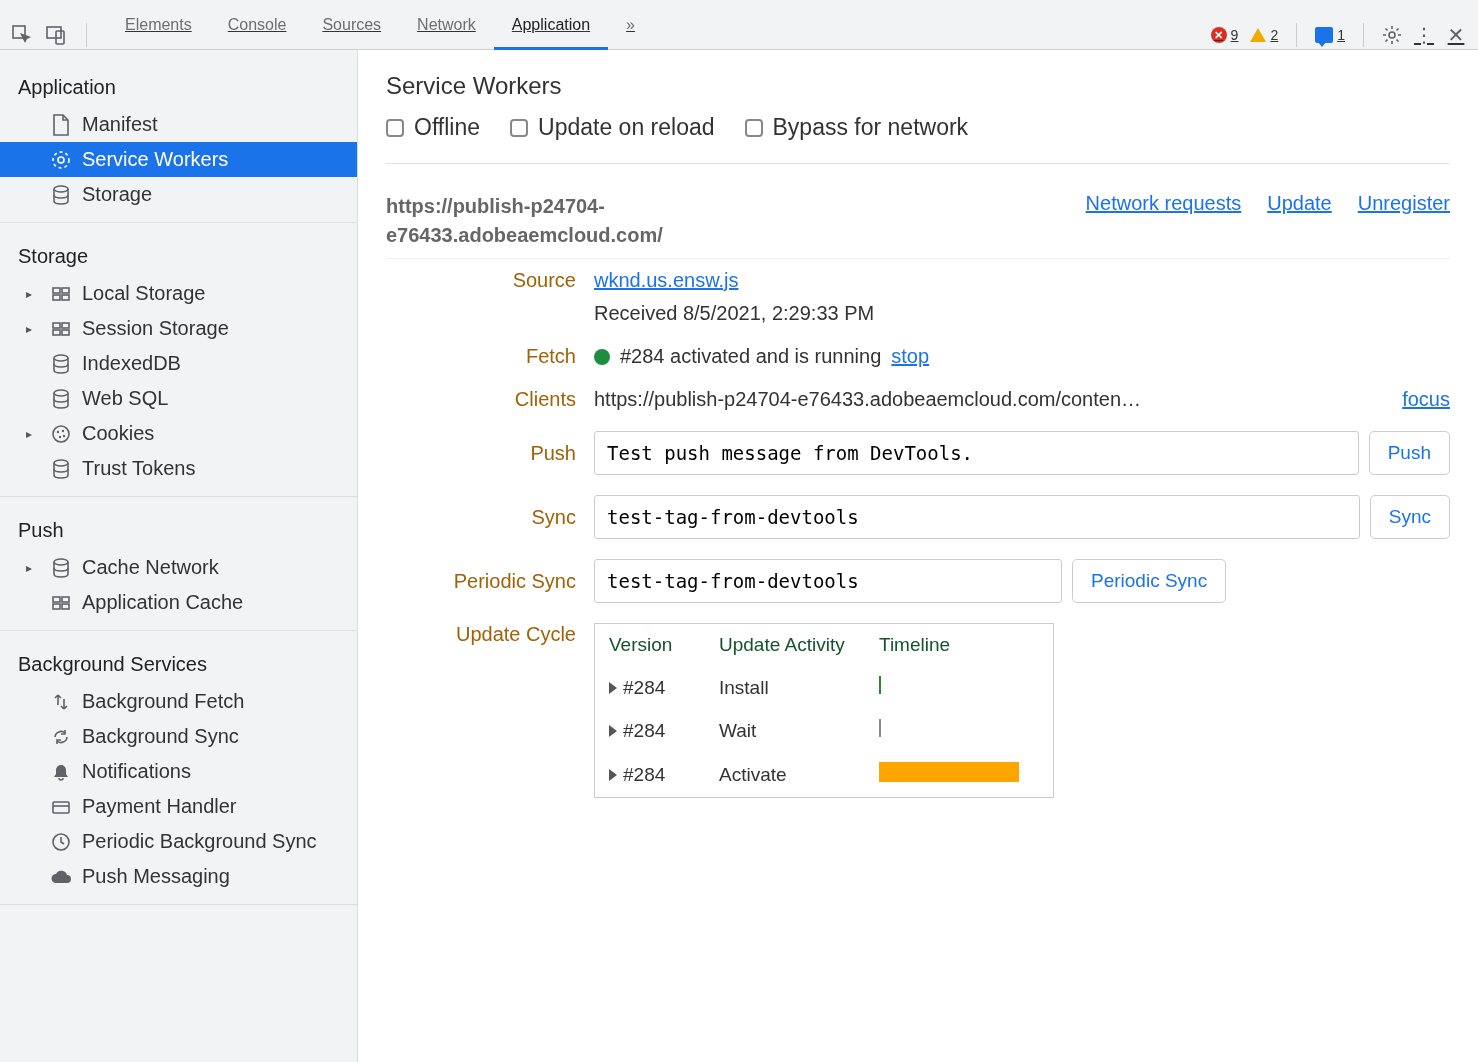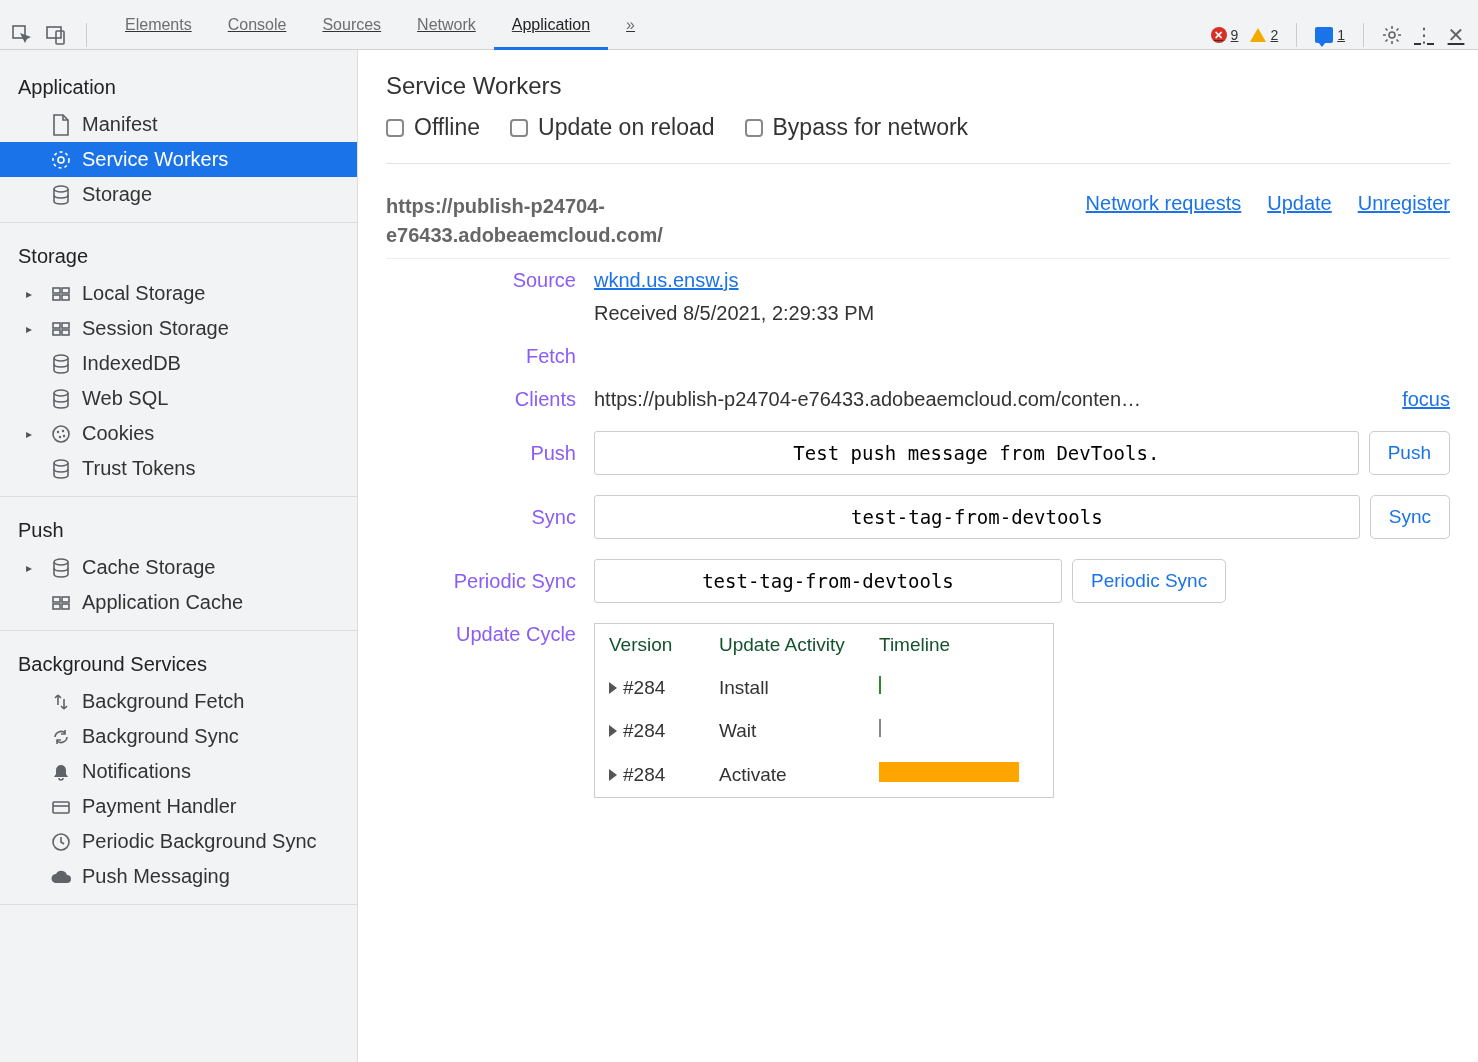--- a/index.html
+++ b/index.html
@@ -67,27 +67,27 @@
 .main { flex: 1; padding: 22px 28px; overflow-y: auto; font-size: 20px; position: relative;}
 .main-title { font-size: 24px; margin-bottom: 14px; }
 .checkrow { display: flex; gap: 30px; margin-bottom: 14px; border-bottom: 1px solid #e3e3e3; padding-bottom: 22px;}
 .chk { display: flex; align-items: center; gap: 10px; font-size: 23px; }
 .chkbox { width: 18px; height: 18px; border: 2px solid #888; border-radius: 4px; }
 .origin-row { display: flex; align-items: flex-start; gap: 20px; padding: 14px 0 8px 0; border-bottom: 1px solid #eee;}
 .origin-url { font-weight: 600; color: #666; font-size: 20px; line-height: 1.45; flex: 0 0 310px;}
 .origin-links { margin-left:auto; display:flex; gap: 26px; }
 a.lnk { color: #1a73e8; text-decoration: underline; cursor:pointer; }
 .field-row { display: flex; align-items: center; padding: 10px 0; gap: 18px; }
-.field-label { flex: 0 0 190px; text-align: right; color: #8b5cf6; font-size: 20px;}
+.field-label { flex: 0 0 190px; text-align: right; color: #a16207; font-size: 20px;}
 .field-body { flex: 1; display: flex; align-items: center; gap: 10px; }
 .indent-body { padding-left: 208px; }
 .status-dot { width: 16px; height: 16px; border-radius:50%; background:#1e8e3e; display:inline-block;}
 .txt-input {
   flex: 1; height: 44px; border: 1px solid #ccc; border-radius: 3px;
-  padding: 0 12px; font-family: Menlo, monospace; font-size: 19px; text-align: center;
+  padding: 0 12px; font-family: Menlo, monospace; font-size: 19px;
 }
 .side-btn {
   height: 44px; padding: 0 18px; border: 1px solid #ccc; border-radius: 5px;
   background: #fff; font-size: 19px; color: #1a73e8; cursor:pointer;
 }
 .upd-table { border: 1px solid #ccc; width: 460px; font-size: 19px; }
 .upd-th, .upd-td { padding: 10px 14px; text-align: left; }
 .upd-th { color: #14532d; }
 .upd-row { display: grid; grid-template-columns: 110px 160px 1fr; align-items: center; }
 .tri-exp { display:inline-block; width:0;height:0;border-top:6px solid transparent;border-bottom:6px solid transparent;border-left:8px solid #555; margin-right:6px;}
@@ -264,21 +264,21 @@
         <div class="side-title">Push</div>
         <div class="side-item">
           <span class="disclosure">▸</span>
           <span class="icon-sm">
             <svg width="20" height="20" viewBox="0 0 20 20">
               <ellipse cx="10" cy="4" rx="7" ry="3" class="svgc"></ellipse>
               <path d="M3 4v12c0 1.7 3 3 7 3s7-1.3 7-3V4" class="svgc"></path>
               <path d="M3 10c0 1.7 3 3 7 3s7-1.3 7-3" class="svgc"></path>
             </svg>
           </span>
-          <span>Cache Storage</span>
+          <span>Cache Network</span>
         </div>
         <div class="side-item">
           <span class="disclosure"></span>
           <span class="icon-sm">
             <svg width="20" height="20" viewBox="0 0 20 20">
               <rect x="2" y="4" width="7" height="5" class="svgc"></rect>
               <rect x="11" y="4" width="7" height="5" class="svgc"></rect>
               <rect x="2" y="11" width="7" height="5" class="svgc"></rect>
               <rect x="11" y="11" width="7" height="5" class="svgc"></rect>
             </svg>
@@ -382,20 +382,25 @@
           <a class="lnk">wknd.us.ensw.js</a>
         </div>
     </div>
 
     <div class="indent-body" style="padding-bottom:10px;">
       <span>Received 8/5/2021, 2:29:33 PM</span>
     </div>
 
     <div class="field-row">
       <div class="field-label">Fetch</div>
+      <div class="field-body">
+        <span class="status-dot"></span>
+        <span>#284 activated and is running</span>
+        <a class="lnk">stop</a>
+      </div>
     </div>
 
     <div class="field-row">
       <div class="field-label">Clients</div>
       <div class="field-body" style="justify-content:space-between;">
         <span class="trunc">https://publish-p24704-e76433.adobeaemcloud.com/conten…</span>
         <a class="lnk">focus</a>
       </div>
     </div>
 

